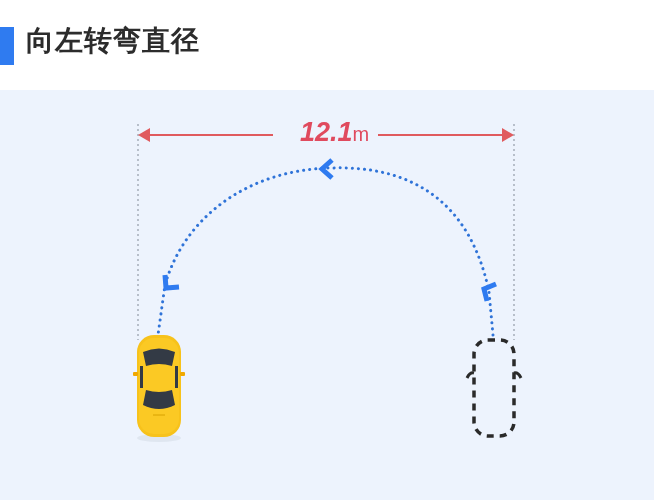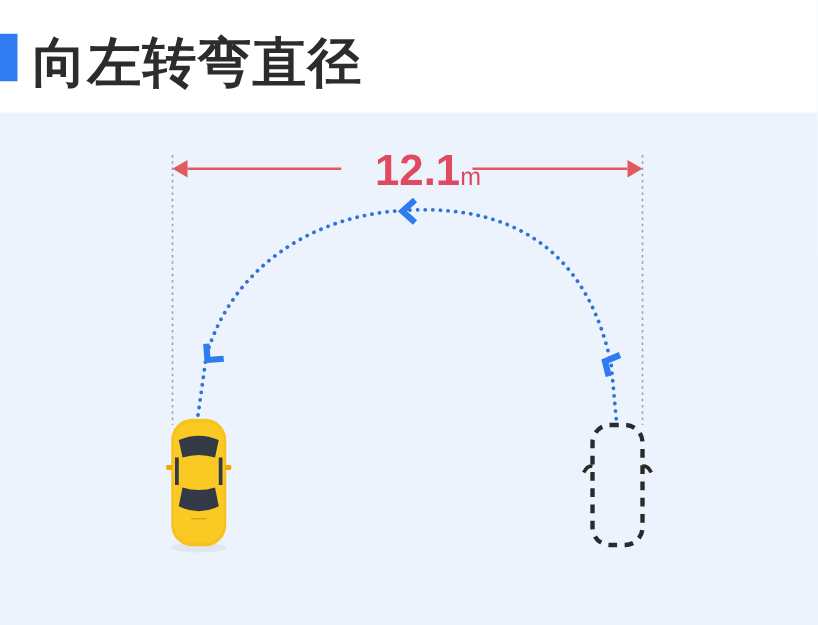--- a/index.html
+++ b/index.html
@@ -1,24 +1,24 @@
 <!DOCTYPE html>
 <html><head>
 <meta charset="utf-8">
 <style>
   html, body { margin:0; padding:0; }
   body { width:654px; height:500px; background:#ffffff; position:relative; overflow:hidden;
          font-family:"DejaVu Sans", "Liberation Sans", sans-serif; }
   .header { position:absolute; left:0; top:0; width:654px; height:90px; background:#ffffff; }
   .accent-bar { position:absolute; left:0; top:27px; width:14px; height:38px; background:#2f7bf0; }
-  .title { position:absolute; left:26px; top:22px; font-size:43px; font-weight:bold; color:#2c2c2c; letter-spacing:1px; }
+  .title { position:absolute; left:26px; top:22px; font-size:28px; font-weight:bold; color:#2c2c2c; letter-spacing:1px; }
   .canvas { position:absolute; left:0; top:90px; width:654px; height:410px; background:#edf3fd; }
   .canvas svg { position:absolute; left:0; top:0; }
   .dim-label { position:absolute; top:117px; left:300px; color:#e04a5e; font-family:"Liberation Sans", sans-serif; }
-  .dim-label .num { font-size:35px; font-weight:bold; }
+  .dim-label .num { font-size:27px; font-weight:bold;font-style:italic; }
   .dim-label .unit { font-size:20px; }
 </style>
 </head>
 <body>
 
 <div class="header">
   <div class="accent-bar"></div>
   <div class="title">向左转弯直径</div>
 </div>
 

